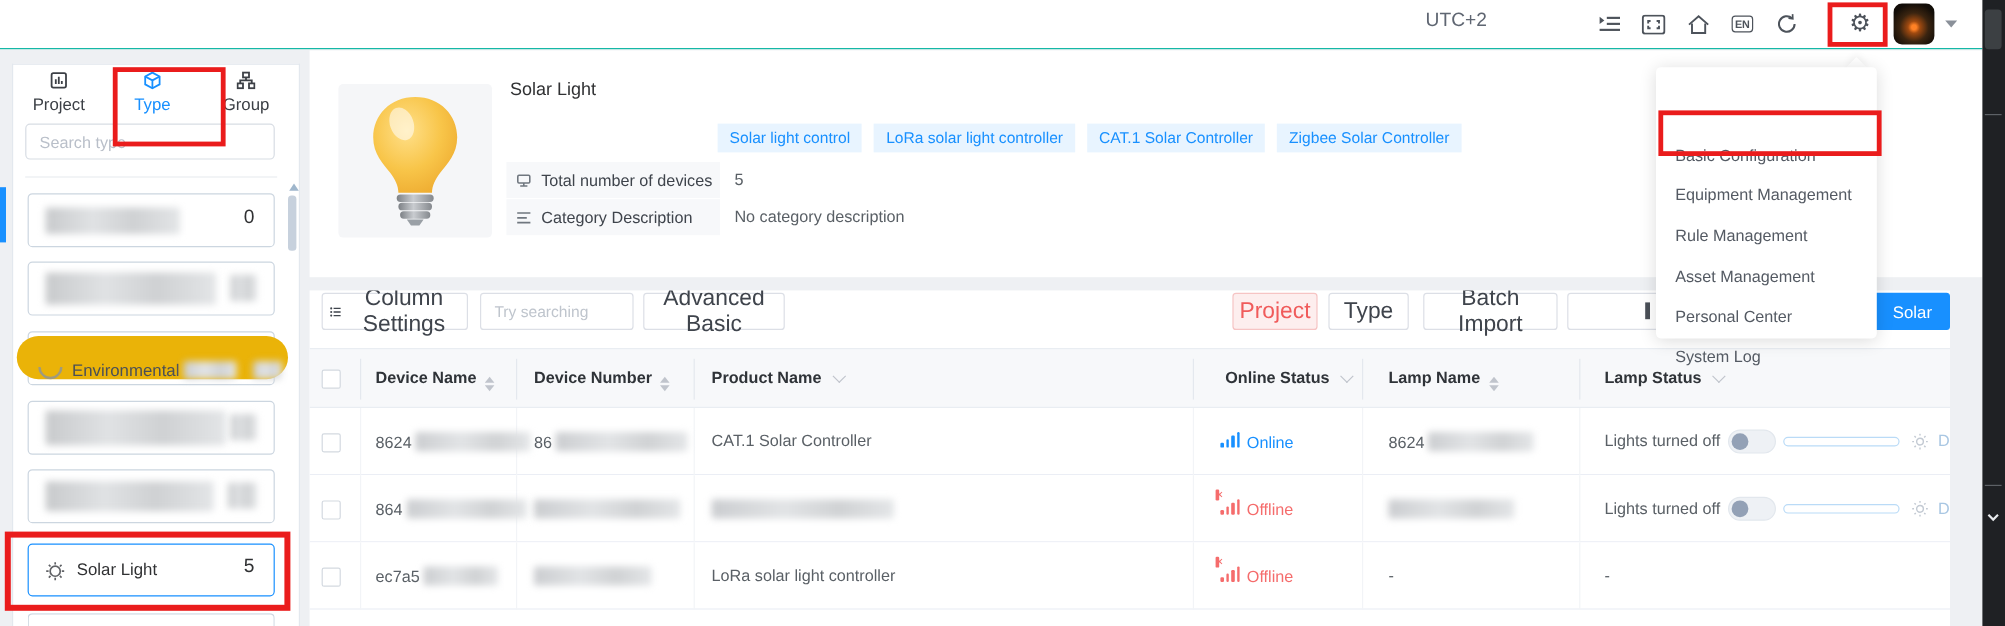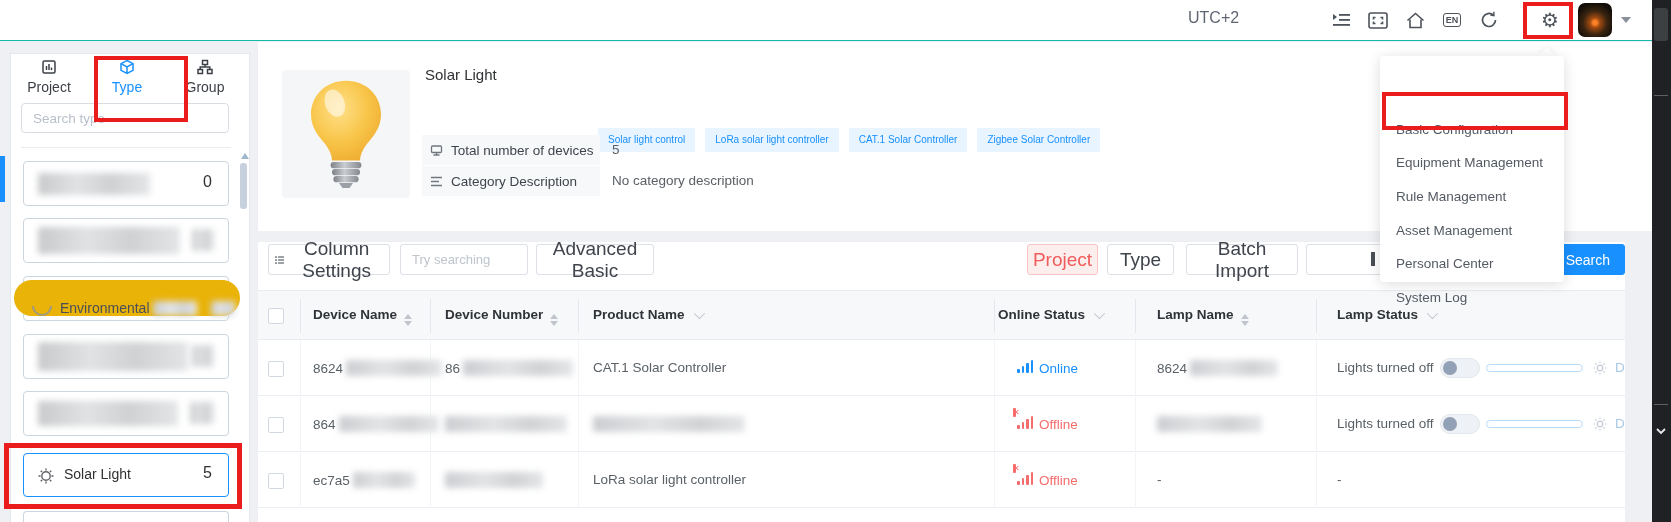--- a/index.html
+++ b/index.html
@@ -49,21 +49,21 @@
   .solar-card{border:1px solid #1890ff;}
   .solar-lbl{position:absolute;left:40px;top:12px;font-size:14px;color:#303133;}
   
   .hcard{left:258px;top:42px;width:1394px;height:189px;background:#fff;z-index:1;}
   .bulbbox{left:24px;top:28px;width:128px;height:128px;background:#f5f6f8;border-radius:4px;display:flex;align-items:center;justify-content:center;}
   .htitle{left:167px;top:24px;font-size:15px;color:#303133;}
   .frow-l{left:164px;width:178px;height:30px;background:#f7f8fa;display:flex;align-items:center;color:#3f444c;}
   .frow-l .fi{margin:0 8px 0 8px;color:#70777f;display:flex;}
   .fval{color:#5a6066;}
   .tagrow{left:340px;top:61px;display:flex;gap:10px;}
-  .tag{background:#e8f4ff;color:#1890ff;font-size:10px;line-height:24px;padding:0 10px;white-space:nowrap;margin-top:25px;}
+  .tag{background:#e8f4ff;color:#1890ff;font-size:13px;line-height:24px;padding:0 10px;white-space:nowrap;}
   
   .tcard{left:258px;top:242px;width:1367px;height:280px;background:#fff;overflow:hidden;z-index:1;}
   .btn{position:absolute;top:2px;height:31px;box-sizing:border-box;border:1px solid #dcdfe6;border-radius:3px;background:#fff;
     color:#3f444c;font-size:19px;display:flex;align-items:center;justify-content:center;gap:6px;cursor:pointer;font-family:inherit;}
   .btn-danger{background:#fdeeee;border-color:#f6c4c4;color:#f05b5b;}
   .btn-primary{background:#1890ff;border-color:#1890ff;color:#fff;justify-content:flex-end;padding-right:14px;font-size:14px;}
   .t-input{position:absolute;top:2px;height:31px;box-sizing:border-box;border:1px solid #dcdfe6;border-radius:3px;
     padding:4px 11px;font-size:13px;color:#606266;font-family:Liberation Sans, sans-serif;outline:none;}
   .t-input::placeholder{color:#bfc5cd;}
   .thead{left:0;top:48px;width:1367px;height:50px;background:#f7f8fa;border-top:1px solid #e9edf2;border-bottom:1px solid #e9edf2;box-sizing:border-box;}
@@ -296,39 +296,39 @@
       </button>
     <button class="btn" style="left:849px;width:67px">
         <span>Type</span>
       </button>
     <button class="btn" style="left:928px;width:112px">
         <span>Batch Import</span>
       </button>
     <button class="btn" style="left:1048px;width:110px"></button>
     <span class="frag"></span>
     <button class="btn btn-primary" style="left:1237px;width:130px">
-        <span>Search</span>
+        <span>Solar</span>
       </button>
 
     <div class="abs thead">
       <div class="cb" style="top:17px"></div>
       <div class="colline" style="left:42px"></div>
       <div class="th" style="left:55px"><span>Device Name</span><span class="sort">
             <b class="up"></b>
             <b class="dn"></b>
           </span></div>
       <div class="colline" style="left:172px"></div>
       <div class="th" style="left:187px"><span>Device Number</span><span class="sort">
             <b class="up"></b>
             <b class="dn"></b>
           </span></div>
       <div class="colline" style="left:320px"></div>
       <div class="th" style="left:335px"><span>Product Name</span><span class="chev"></span></div>
       <div class="colline" style="left:736px"></div>
-      <div class="th" style="left:740px"><span>Online Status</span><span class="chev"></span></div>
+      <div class="th" style="left:763px"><span>Online Status</span><span class="chev"></span></div>
       <div class="colline" style="left:877px"></div>
       <div class="th" style="left:899px"><span>Lamp Name</span><span class="sort">
             <b class="up"></b>
             <b class="dn"></b>
           </span></div>
       <div class="colline" style="left:1058px"></div>
       <div class="th" style="left:1079px"><span>Lamp Status</span><span class="chev"></span></div>
     </div>
 
     <div class="abs row" style="top:98px">

